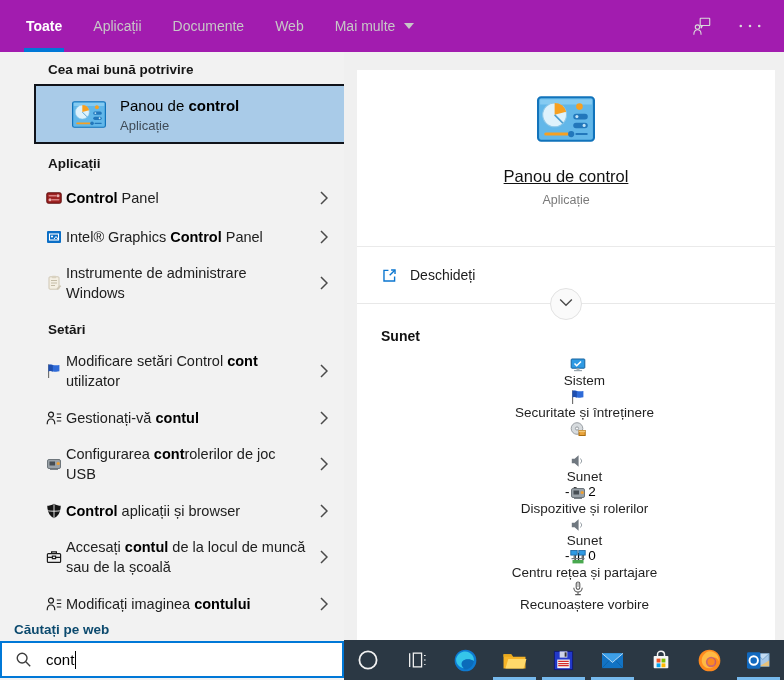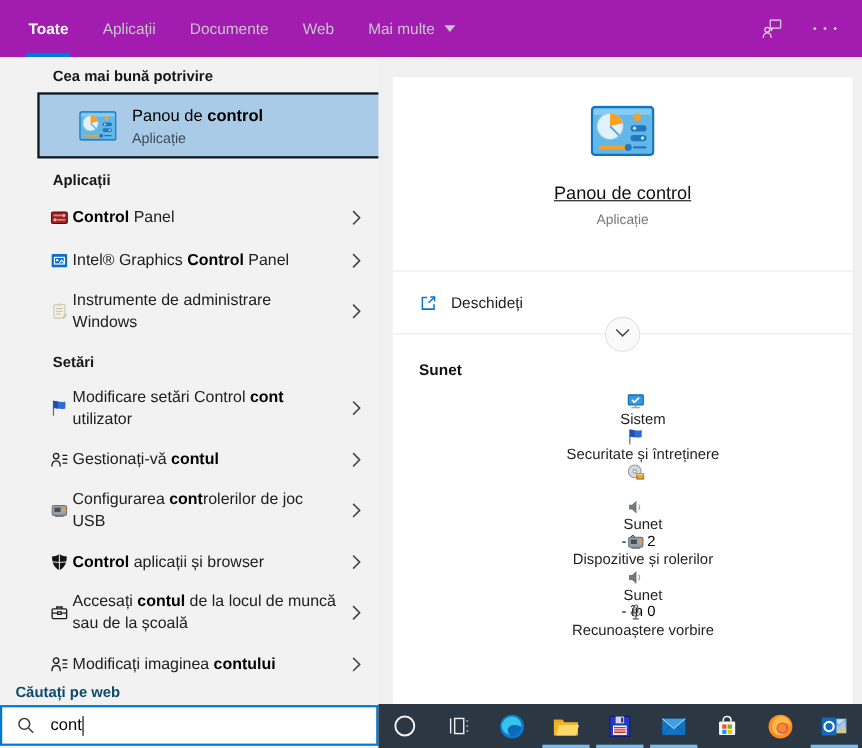--- a/index.html
+++ b/index.html
@@ -406,20 +406,30 @@
           <div class="r-item">
             <span class="ic"><svg viewBox="0 0 16 16" width="100%" height="100%">
                 <path d="M1.8 5.8 H4.6 L8.6 2.2 V13.8 L4.6 10.2 H1.8 Z" fill="#707880"></path>
                 <path d="M10.5 5.5 a3.5 3.5 0 0 1 0 5" stroke="#9aa2a8" fill="none" stroke-width="1"></path>
               </svg></span>
             <span class="lbl">Sunet</span>
             <span class="sfx">- în 0</span>
           </div>
           <div class="r-item">
             <span class="ic"><svg viewBox="0 0 16 16" width="100%" height="100%">
+                <rect x="0.8" y="1.5" width="6.4" height="4.6" fill="#2f9ae3" stroke="#17629e" stroke-width="0.8"></rect>
+                <rect x="8.8" y="1.5" width="6.4" height="4.6" fill="#2f9ae3" stroke="#17629e" stroke-width="0.8"></rect>
+                <path d="M4 6.5 V9 M12 6.5 V9" stroke="#6e767c"></path>
+                <rect x="1.5" y="9" width="13" height="1.2" fill="#6e767c"></rect>
+                <rect x="2.5" y="11" width="11" height="3.4" fill="#49a84f"></rect>
+              </svg></span>
+            <span class="lbl">Centru rețea și partajare</span>
+          </div>
+          <div class="r-item">
+            <span class="ic"><svg viewBox="0 0 16 16" width="100%" height="100%">
                 <g fill="none" stroke="#5a5a5a" stroke-width="1.1">
                   <rect x="6.2" y="1" width="3.6" height="7.4" rx="1.8"></rect>
                   <path d="M3.8 6.8 a4.2 4.2 0 0 0 8.4 0"></path>
                   <path d="M8 11 V13.6 M5.2 13.6 h5.6"></path>
                   <path d="M7 3 h2 M7 5 h2" stroke-width="0.7"></path>
                 </g>
               </svg></span>
             <span class="lbl">Recunoaștere vorbire</span>
           </div>
         </div>

